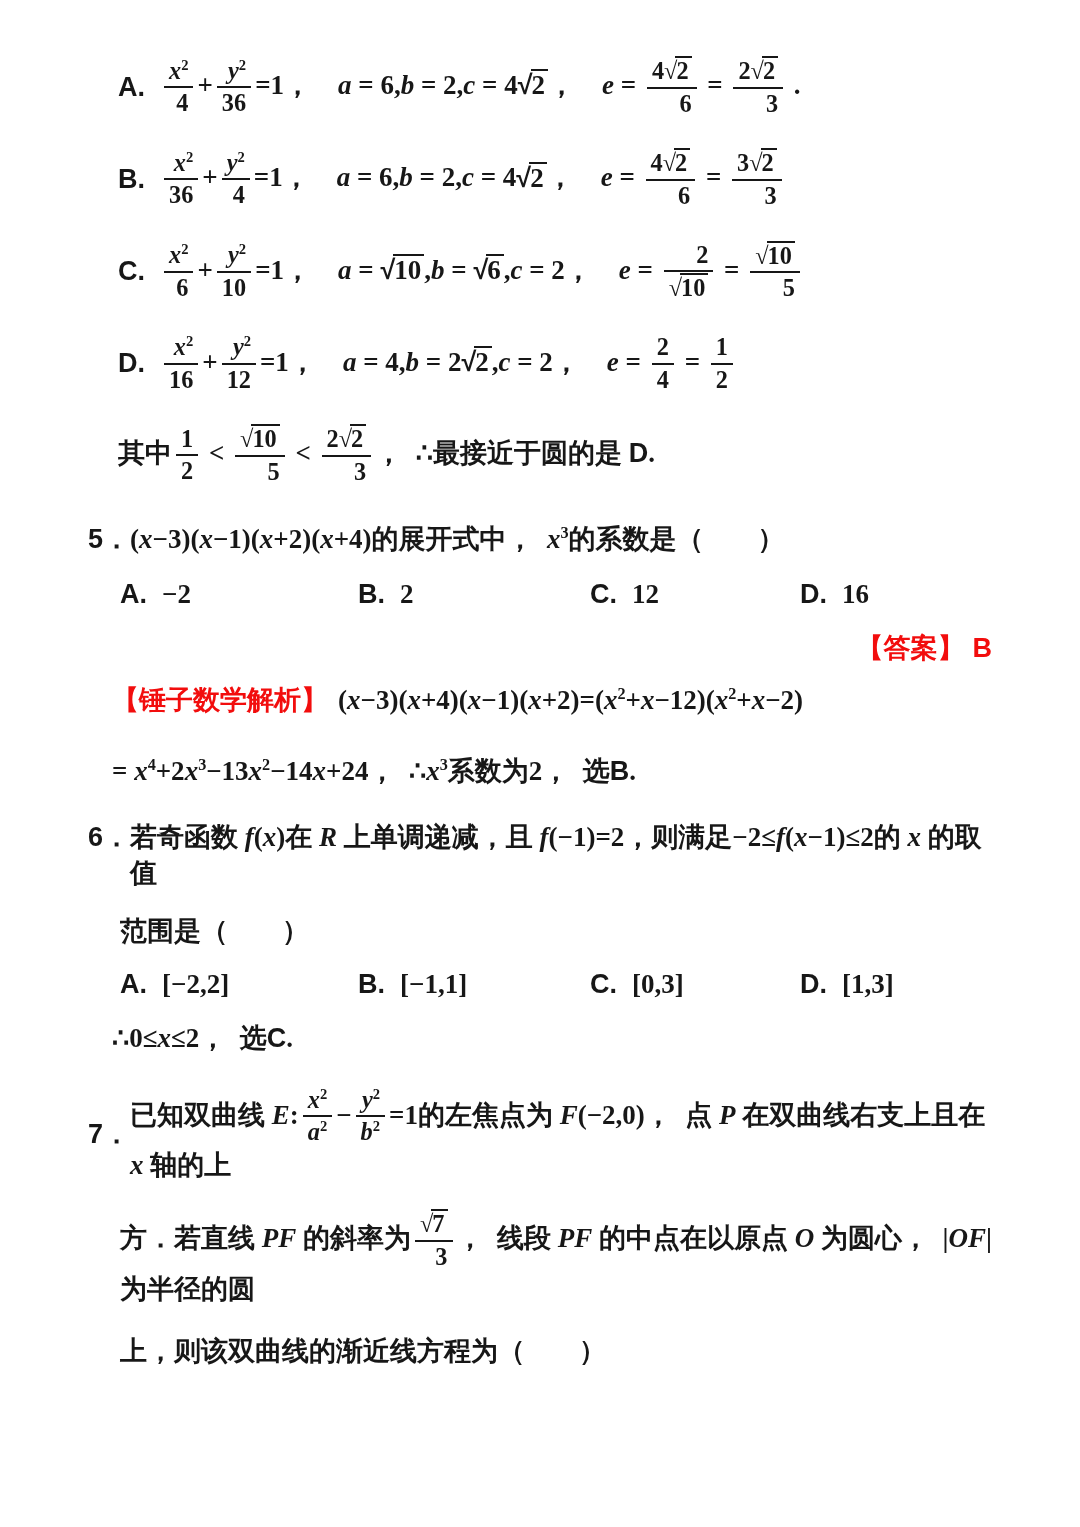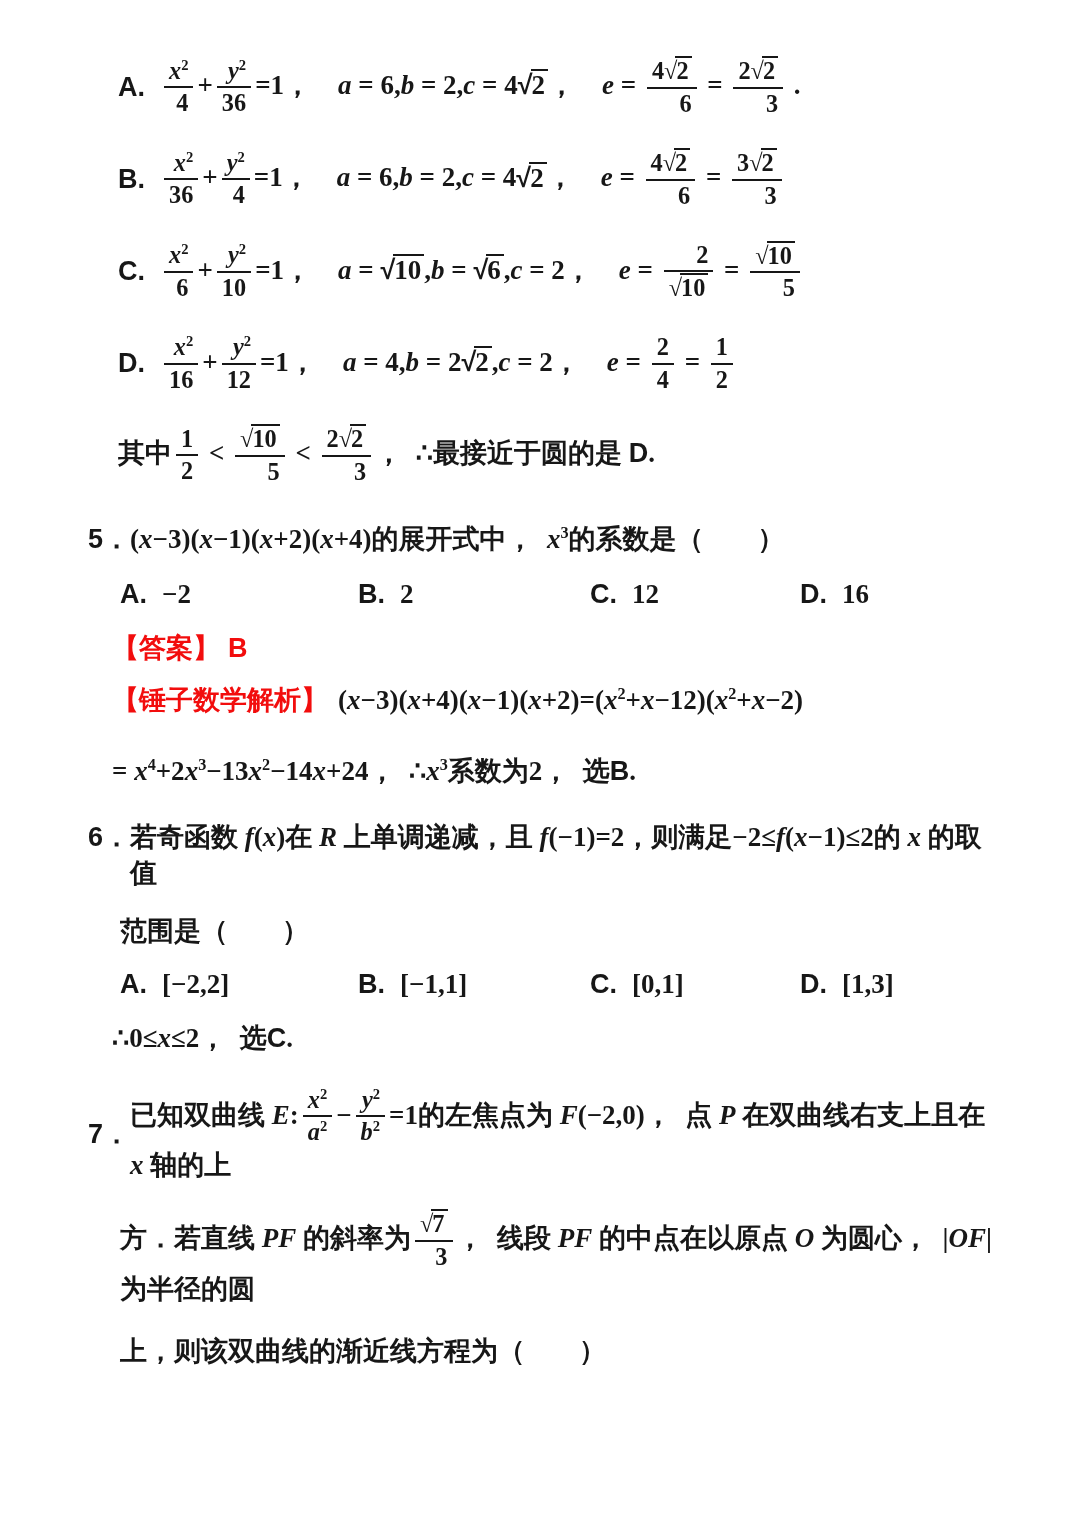--- a/index.html
+++ b/index.html
@@ -27,21 +27,21 @@
   .qrow{display:flex;align-items:baseline;margin:0 0 22px 0;}
   .qrow.center{align-items:center;}
   .qnum{flex:0 0 42px;width:42px;font-weight:700;}
   .qbody{flex:1;}
   .optrow{display:flex;margin:0 0 20px 32px;}
   .optcell{display:flex;align-items:baseline;}
   .optcell:nth-child(1){width:238px;}
   .optcell:nth-child(2){width:232px;}
   .optcell:nth-child(3){width:210px;}
   .optcell:nth-child(4){flex:1;}
-  .ansrow{margin:0 0 16px 24px;}
+  .ansrow{margin:0 0 16px 24px;text-align:right;}
   .red{font-weight:700;}
   .ansletter{margin-left:8px;font-weight:700;}
   .anamarker{margin-right:10px;}
   .anarow{margin:0 0 20px 24px;}
   .cont32{margin-left:32px;}
   .cont24{margin-left:24px;margin-top:35px;}
   .mb26{margin-bottom:26px;}
   .mb30{margin-bottom:30px;}
 </style>
 </head>
@@ -111,21 +111,21 @@
       <span class="optcell">
         <span class="optlabel">A.</span>
         <span><span class="m">[−2,2]</span></span>
       </span>
       <span class="optcell">
         <span class="optlabel">B.</span>
         <span><span class="m">[−1,1]</span></span>
       </span>
       <span class="optcell">
         <span class="optlabel">C.</span>
-        <span><span class="m">[0,1]</span></span>
+        <span><span class="m">[0,3]</span></span>
       </span>
       <span class="optcell">
         <span class="optlabel">D.</span>
         <span><span class="m">[1,3]</span></span>
       </span>
     </div>
     <div class="anarow mb30"><span class="m">∴0≤<i>x</i>≤2</span>，<span class="m"> </span>选<span class="up">C</span><span class="m">.</span></div>
   </section>
 
   <section>

